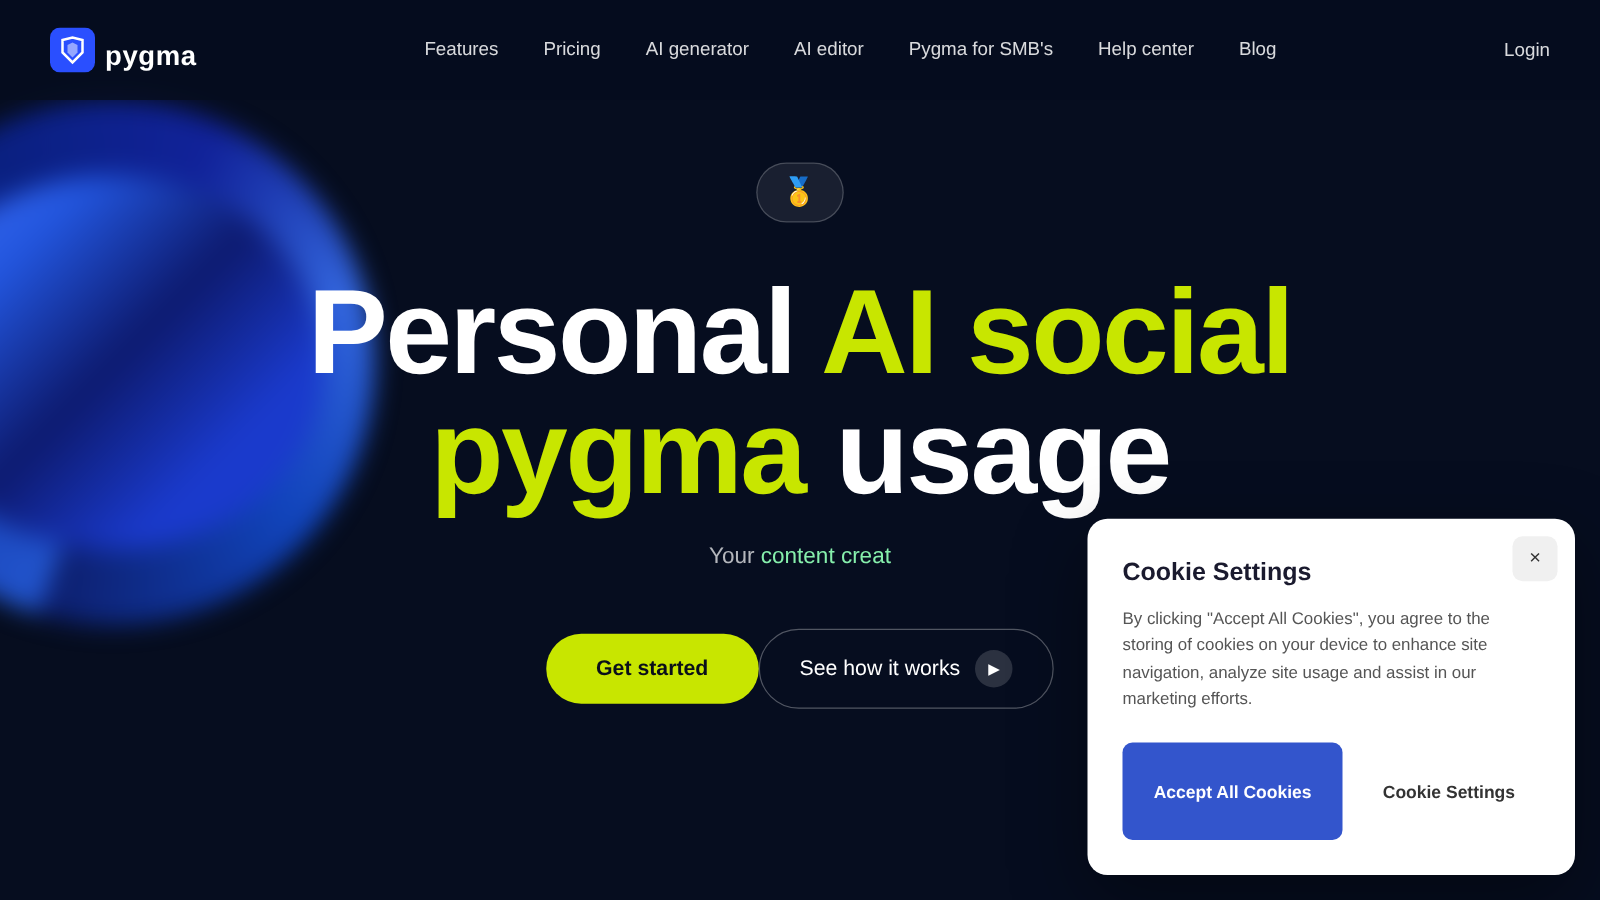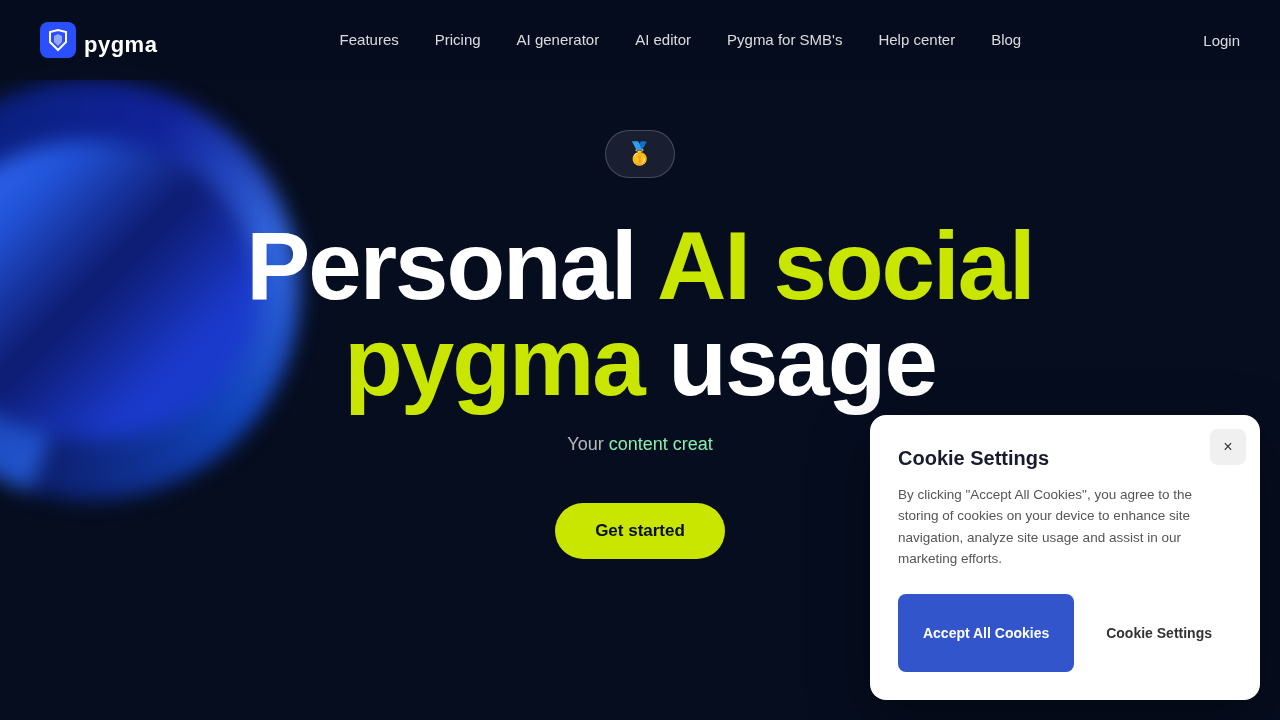--- a/index.html
+++ b/index.html
@@ -329,20 +329,24 @@
     <span class="white">Personal </span><span class="green">AI social</span><br>
     <span class="green">pygma </span><span class="white">usage</span>
   </h1>
 
   <p class="hero-sub">
     <span>Your </span><span class="green-text">content creat</span>
   </p>
 
   <div class="hero-buttons">
     <button class="get-started-btn">Get started</button>
+    <button class="see-how-btn">
+      <span>See how it works</span>
+      <span class="play-icon">▶</span>
+    </button>
   </div>
 </section>
 
 <div class="cookie-overlay">
   <div class="cookie-banner">
     <button class="cookie-close">×</button>
     <h3 class="cookie-title">Cookie Settings</h3>
     <p class="cookie-desc">By clicking "Accept All Cookies", you agree to the storing of cookies on your device to enhance site navigation, analyze site usage and assist in our marketing efforts.</p>
     <div class="cookie-buttons">
       <button class="accept-all-btn">Accept All Cookies</button>

